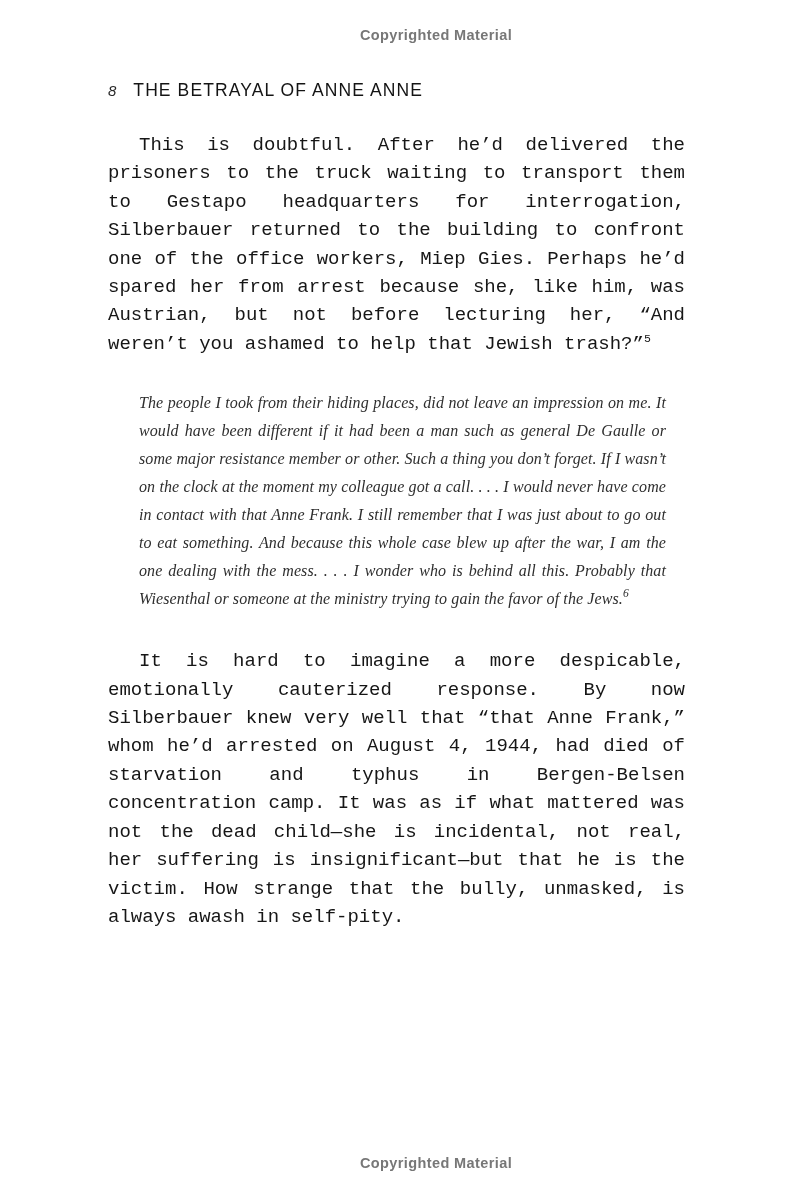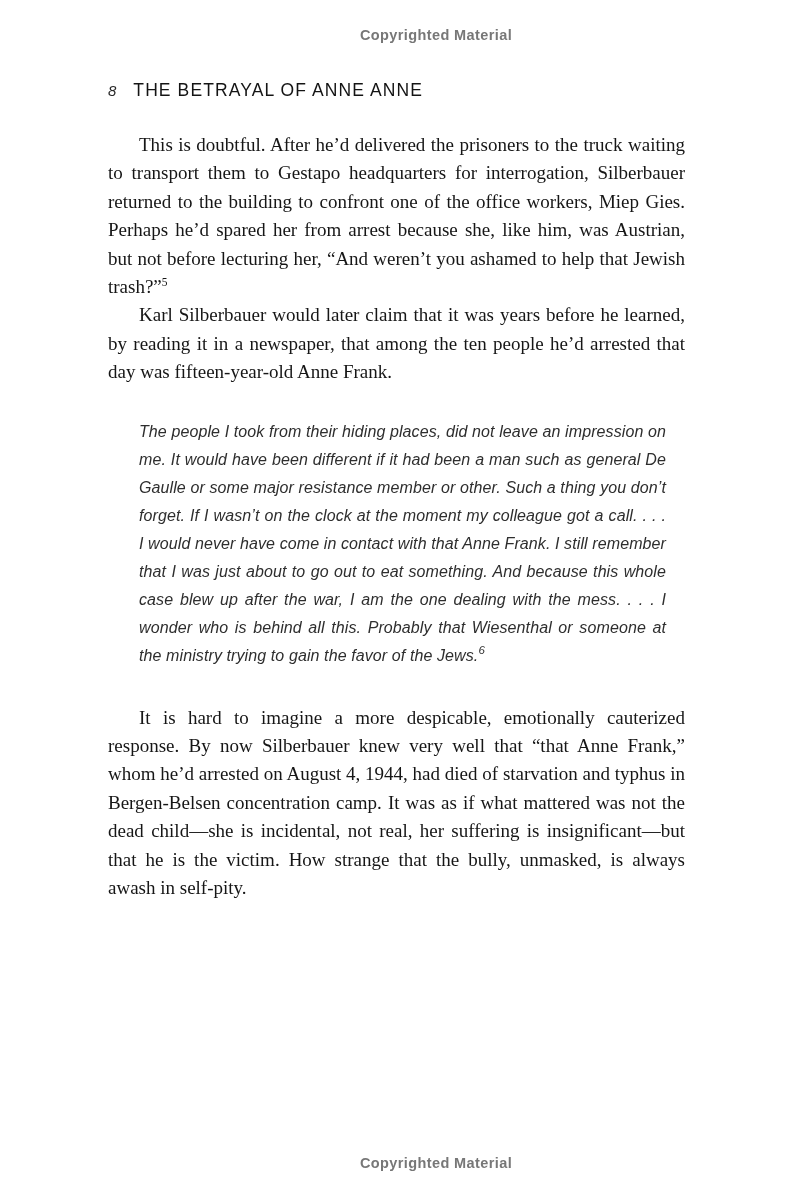--- a/index.html
+++ b/index.html
@@ -54,31 +54,31 @@
   }
 
   .text-block {
     position: absolute;
     top: 131px;
     left: 108px;
     width: 577px;
   }
   p.body {
     margin: 0;
-    font-family: Liberation Serif, serif;
+    font-family: Liberation Mono, monospace;
     font-size: 19px;
     line-height: 28.4px;
     text-align: justify;
     text-indent: 31px;
     color: #161616;
   }
   blockquote.quote {
     margin: 31px 19px 34px 31px;
     padding: 0;
-    font-family: Liberation Sans, sans-serif;
+    font-family: Liberation Serif, serif;
     font-style: italic;
     font-size: 16px;
     line-height: 28px;
     text-align: justify;
     letter-spacing: 0.1px;
     color: #2e2e2e;
   }
   .fn {
     font-size: 11.5px;
     line-height: 0;
@@ -93,21 +93,20 @@
 <div class="watermark top">Copyrighted Material</div>
 
 <div class="running-head">
   <span class="pagenum">8</span><span class="booktitle">THE BETRAYAL OF ANNE ANNE</span>
 </div>
 
 <div class="text-block">
 
   <p class="body"><span>This is doubtful. After he’d delivered the prisoners to the truck waiting to transport them to Gestapo headquarters for interrogation, Silberbauer returned to the building to confront one of the office workers, Miep Gies. Perhaps he’d spared her from arrest because she, like him, was Austrian, but not before lecturing her, “And weren’t you ashamed to help that Jewish trash?”</span><span class="fn">5</span></p>
 
-  <p class="body"><span>Karl Silberbauer would later claim that it was years before he learned, by reading it in a newspaper, that among the ten people he’d arrested that day was fifteen-year-old Anne Frank.</span></p>
 
 
   <blockquote class="quote"><span>The people I took from their hiding places, did not leave an impression on me. It would have been different if it had been a man such as general De Gaulle or some major resistance member or other. Such a thing you don’t forget. If I wasn’t on the clock at the moment my colleague got a call. . . . I would never have come in contact with that Anne Frank. I still remember that I was just about to go out to eat something. And because this whole case blew up after the war, I am the one dealing with the mess. . . . I wonder who is behind all this. Probably that Wiesenthal or someone at the ministry trying to gain the favor of the Jews.</span><span class="fn">6</span></blockquote>
 
   <p class="body"><span>It is hard to imagine a more despicable, emotionally cauterized response. By now Silberbauer knew very well that “that Anne Frank,” whom he’d arrested on August 4, 1944, had died of starvation and typhus in Bergen-Belsen concentration camp. It was as if what mattered was not the dead child—she is incidental, not real, her suffering is insignificant—but that he is the victim. How strange that the bully, unmasked, is always awash in self-pity.</span></p>
 
 </div>
 
 <div class="watermark bottom">Copyrighted Material</div>
 

